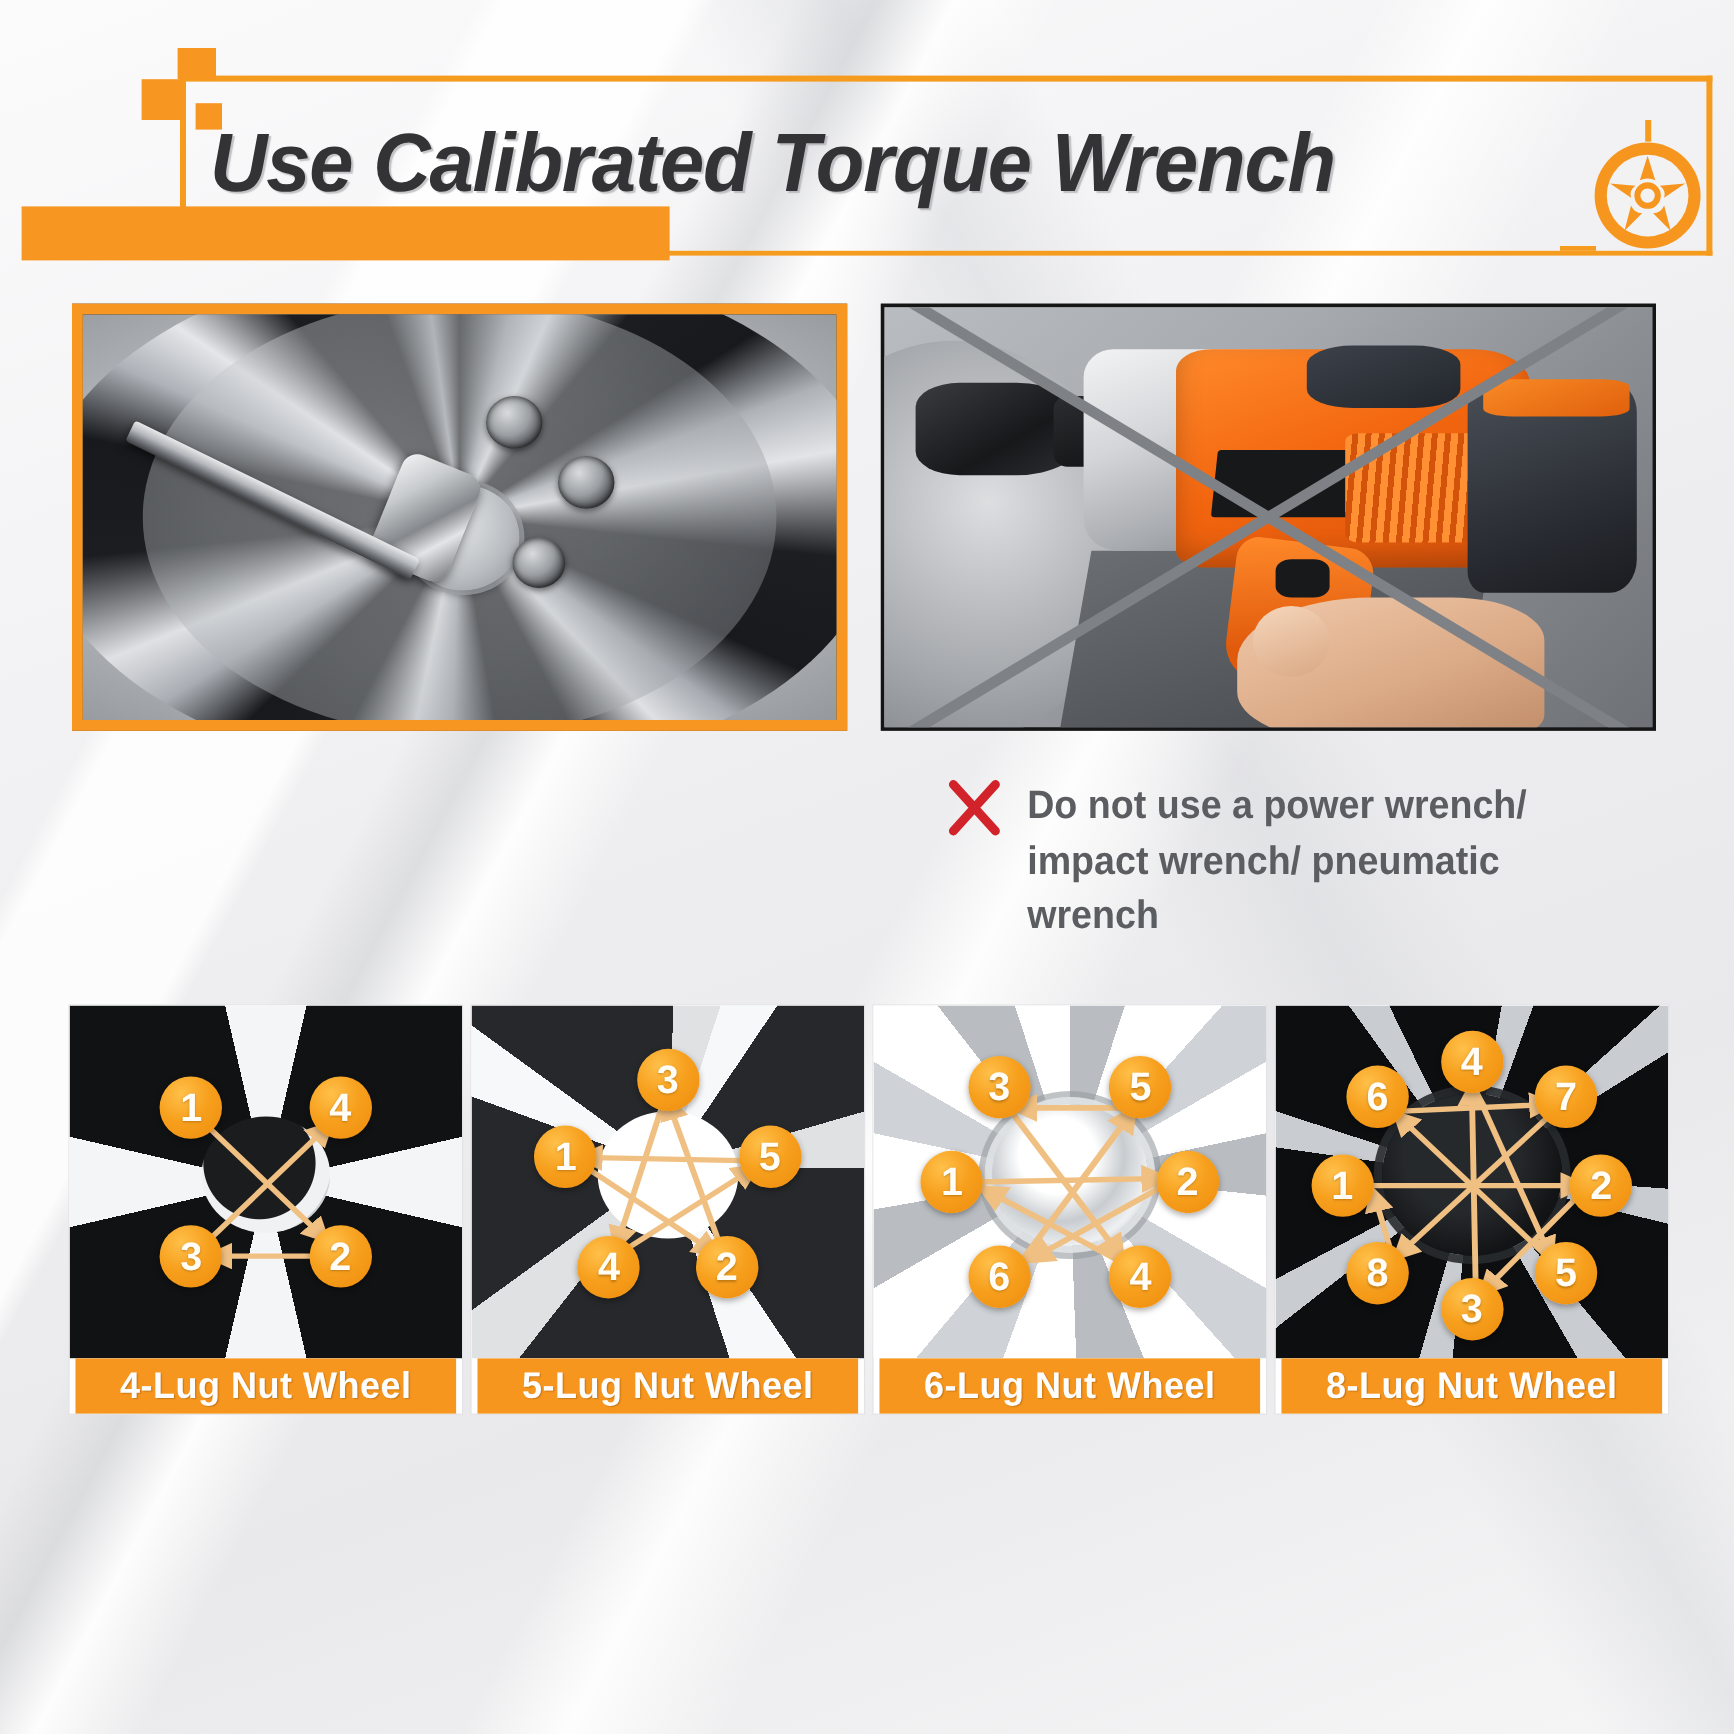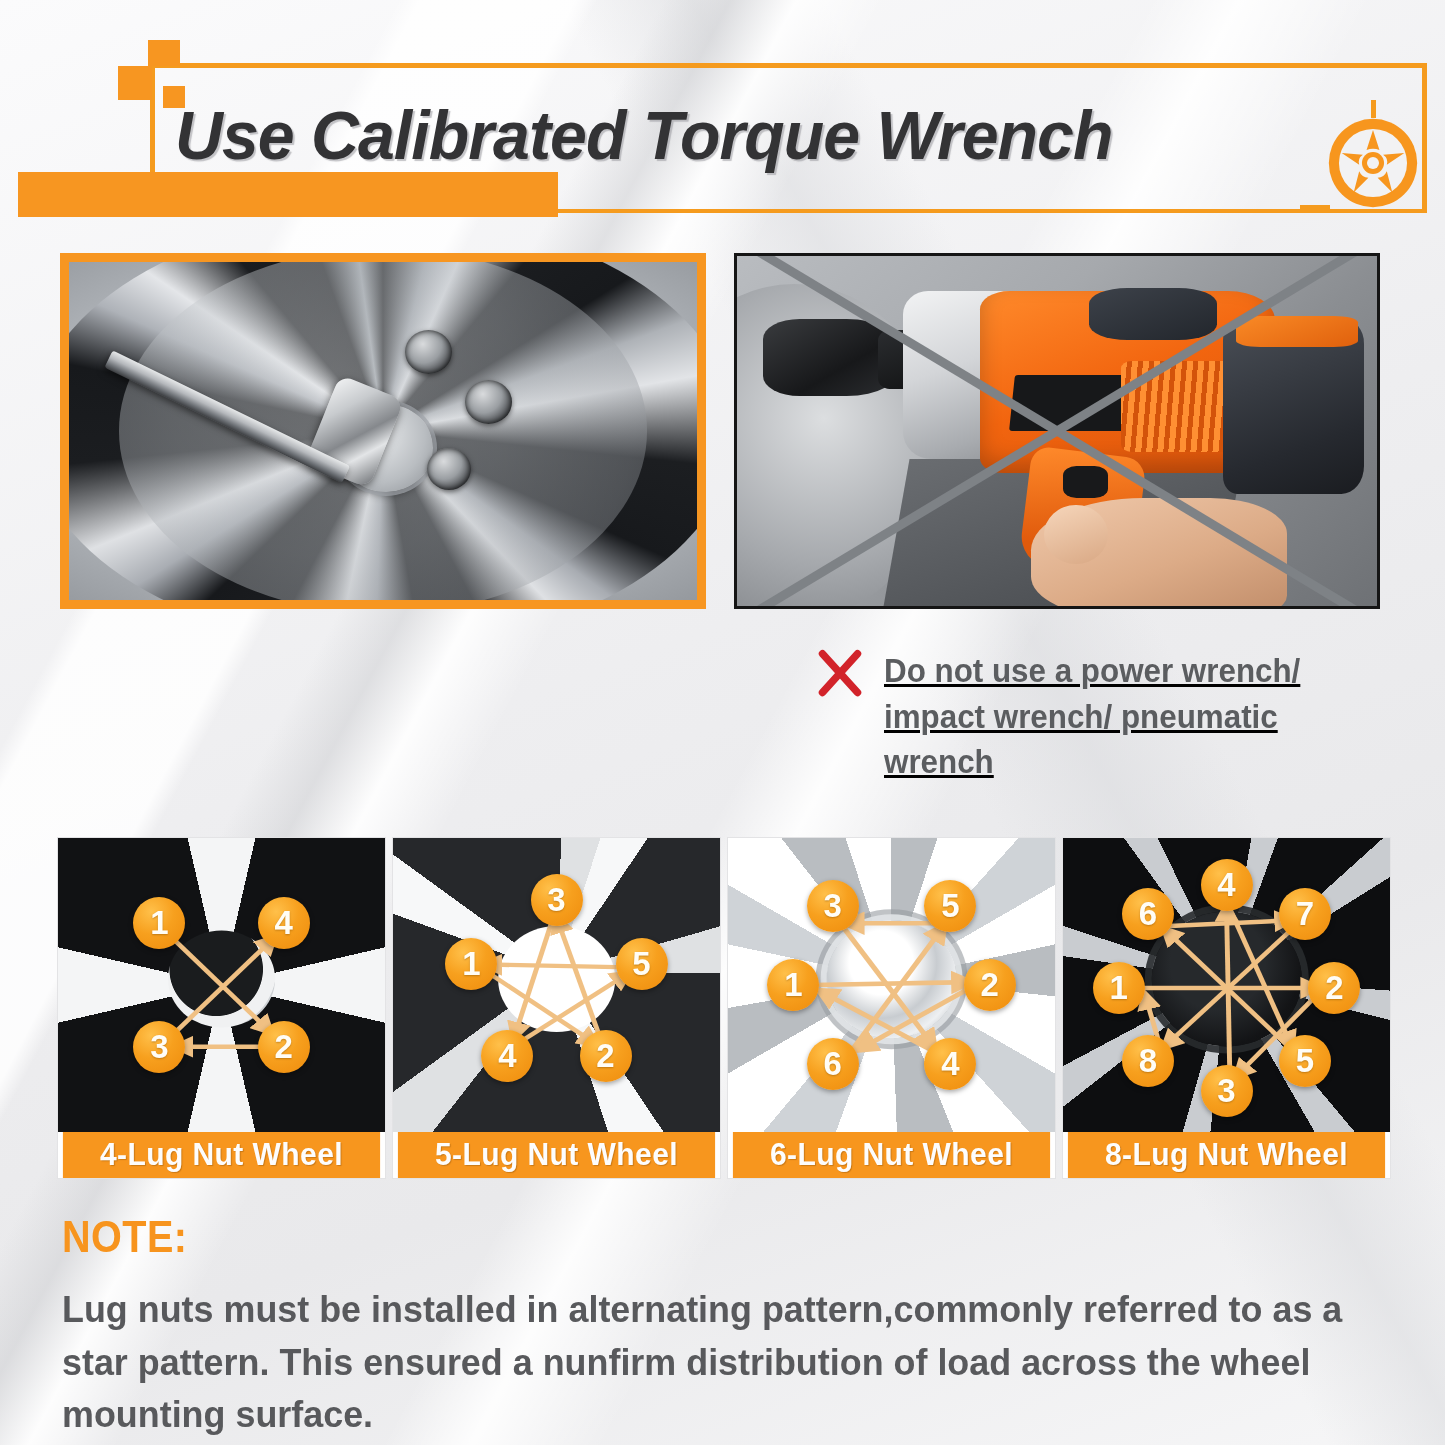--- a/index.html
+++ b/index.html
@@ -121,21 +121,21 @@
     background:linear-gradient(160deg,#f6d6bb,#d9a884);}
   .iw-x{position:absolute;inset:0;}
   .iw-x span{position:absolute;left:50%;top:50%;width:126%;height:9px;
     background:#7e8286;transform-origin:center;}
   .iw-x span.a{transform:translate(-50%,-50%) rotate(31deg);}
   .iw-x span.b{transform:translate(-50%,-50%) rotate(-31deg);}
 
   
   .cap{position:absolute;display:flex;align-items:flex-start;gap:16px;}
   #cap-left{left:95px;top:650px;width:620px;}
-  #cap-right{left:816px;top:648px;width:560px;text-decoration:underline;}
+  #cap-right{left:788px;top:648px;width:560px;}
   .cap-mark{flex:0 0 auto;width:52px;height:58px;position:relative;}
   .cap-text{
     font-family:"Liberation Sans Narrow","Liberation Sans",sans-serif;
     font-weight:bold;font-size:33px;line-height:1.38;color:#5b5d60;
     transform:scaleX(.95);transform-origin:left top;
   }
 
   
   #panels{position:absolute;left:58px;top:838px;width:1332px;height:340px;
     display:flex;gap:8px;}
@@ -403,18 +403,14 @@
         <div class="badge" style="left:83%;top:51%">2</div>
         <div class="badge" style="left:26%;top:76%">8</div>
         <div class="badge" style="left:74%;top:76%">5</div>
         <div class="badge" style="left:50%;top:86%">3</div>
       </div>
       <div class="panel-label">8-Lug Nut Wheel</div>
     </div>
 
   </div>
 
-  <div id="note">
-    <div class="note-title">NOTE:</div>
-    <div class="note-body">Lug nuts must be installed in alternating pattern,commonly referred to as a star pattern. This ensured a nunfirm distribution of load across the wheel mounting surface.</div>
-  </div>
 
 </div>
 
 </body></html>

